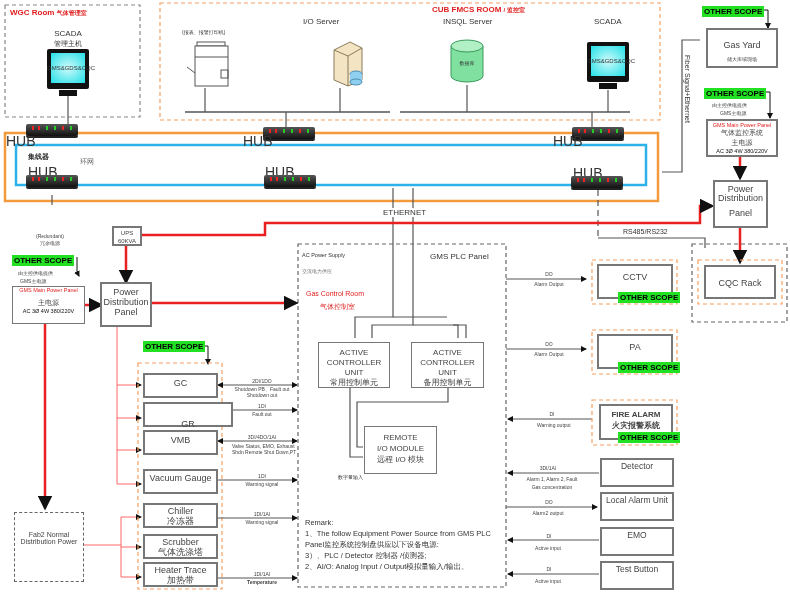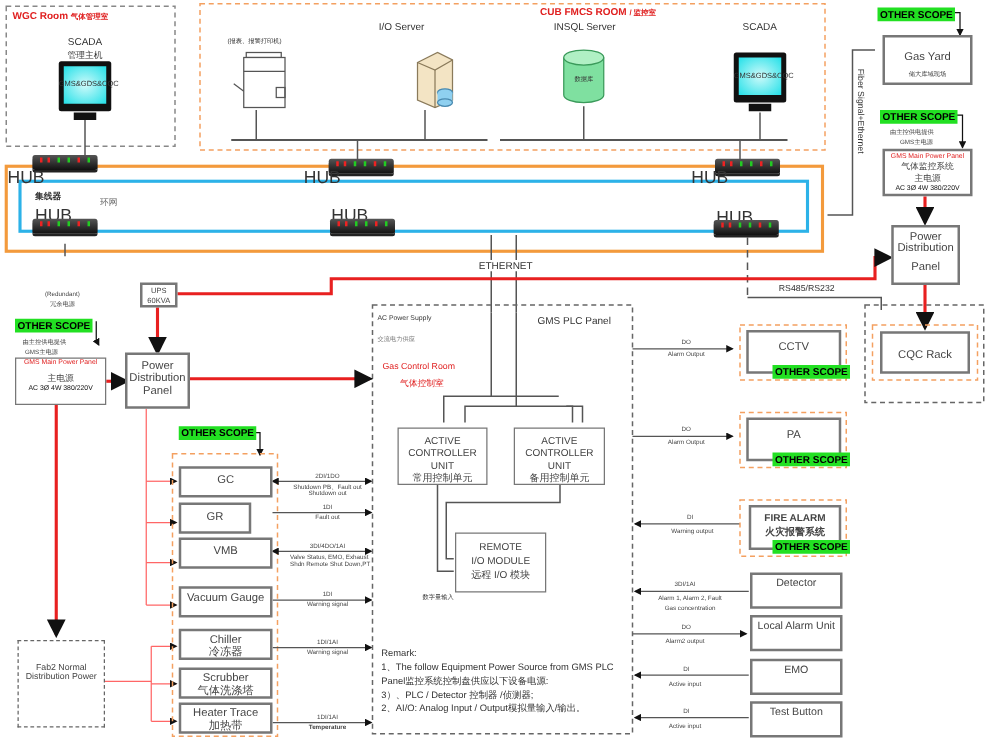--- a/index.html
+++ b/index.html
@@ -269,21 +269,21 @@
   <div>Distribution</div>
   <div>Panel</div>
 </div>
 <div class="dash-gray" style="left:14px;top:512px;width:70px;height:70px;font-size:7px;text-align:center;padding-top:18px;color:#444;">
   <div>Fab2 Normal</div>
   <div>Distribution Power</div>
 </div>
 
 <div class="scope" style="left:143px;top:341px;">OTHER SCOPE</div>
 <div class="box" style="left:143px;top:373px;width:75px;height:25px;padding-top:3px;"><span>GC</span></div>
-<div class="box" style="left:143px;top:402px;width:58px;height:25px;padding-top:4px;"><span>GR</span></div>
+<div class="box" style="left:143px;top:402px;width:90px;height:25px;padding-top:15px;"><span>GR</span></div>
 <div class="box" style="left:143px;top:430px;width:75px;height:25px;padding-top:3px;"><span>VMB</span></div>
 <div class="box" style="left:143px;top:469px;width:75px;height:25px;padding-top:2px;"><span>Vacuum Gauge</span></div>
 <div class="box" style="left:143px;top:503px;width:75px;height:25px;line-height:10px;padding-top:1px;">
     <div>Chiller</div>
     <div>冷冻器</div>
   </div>
 <div class="box" style="left:143px;top:534px;width:75px;height:25px;line-height:10px;padding-top:1px;">
     <div>Scrubber</div>
     <div>气体洗涤塔</div>
   </div>

